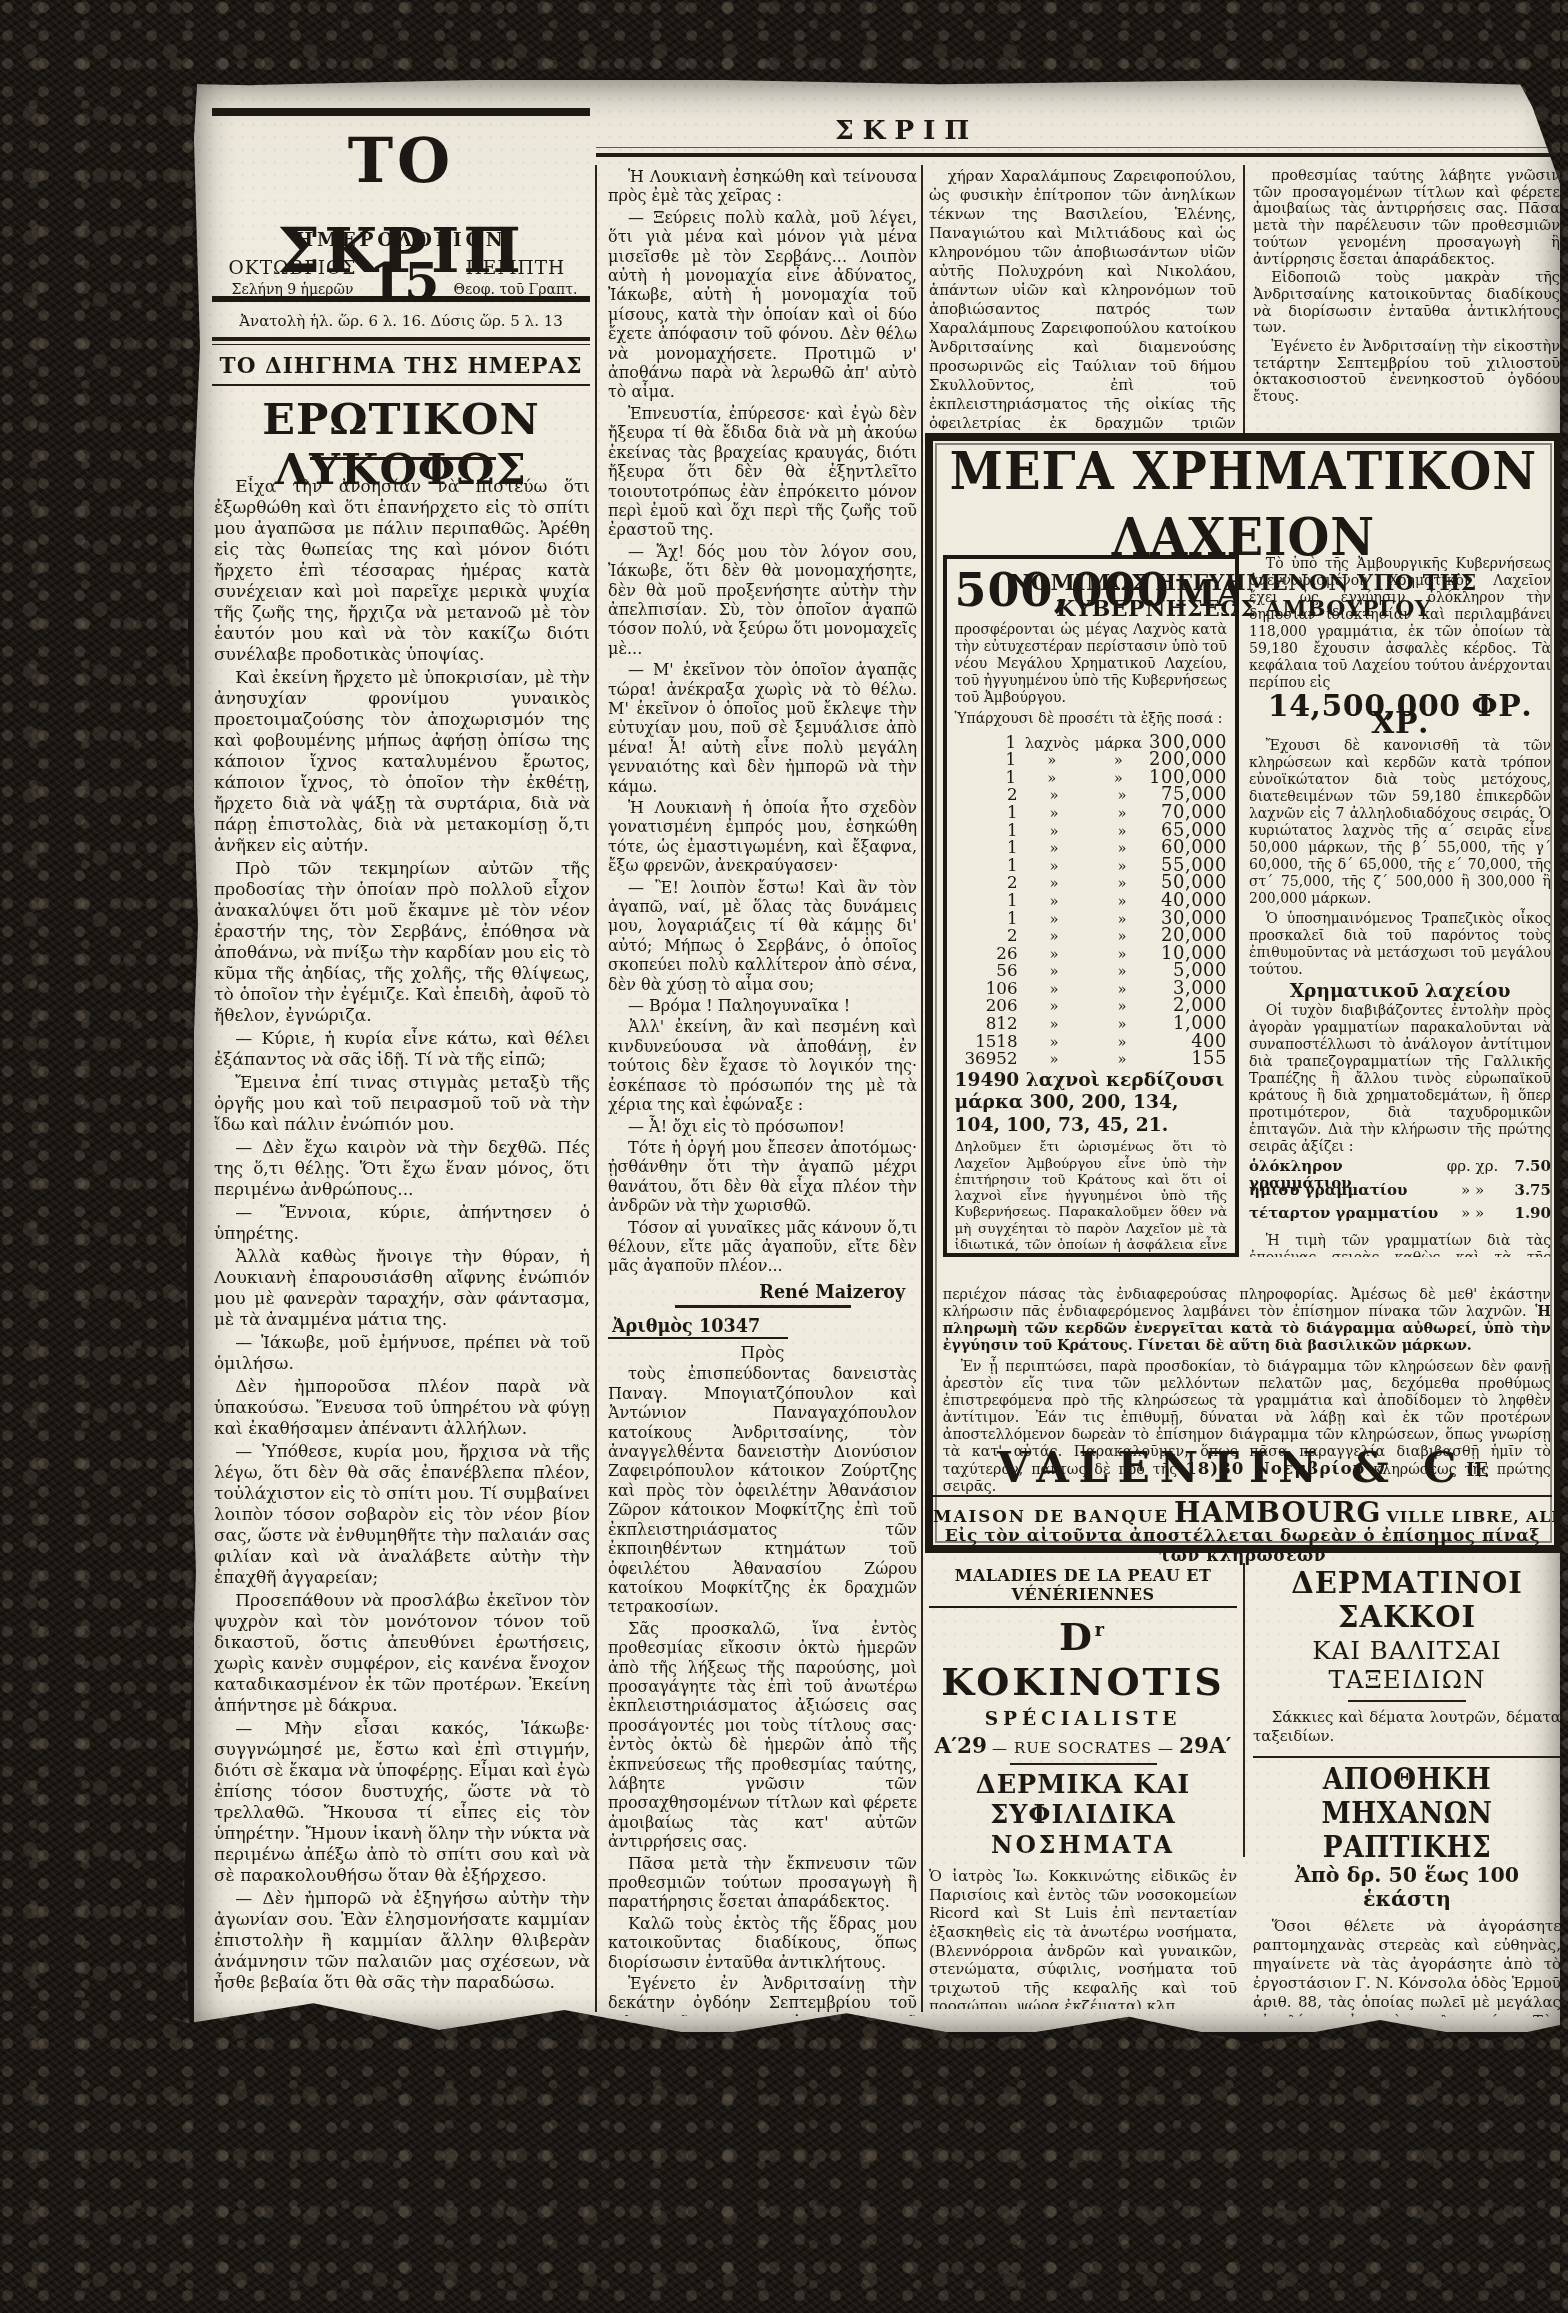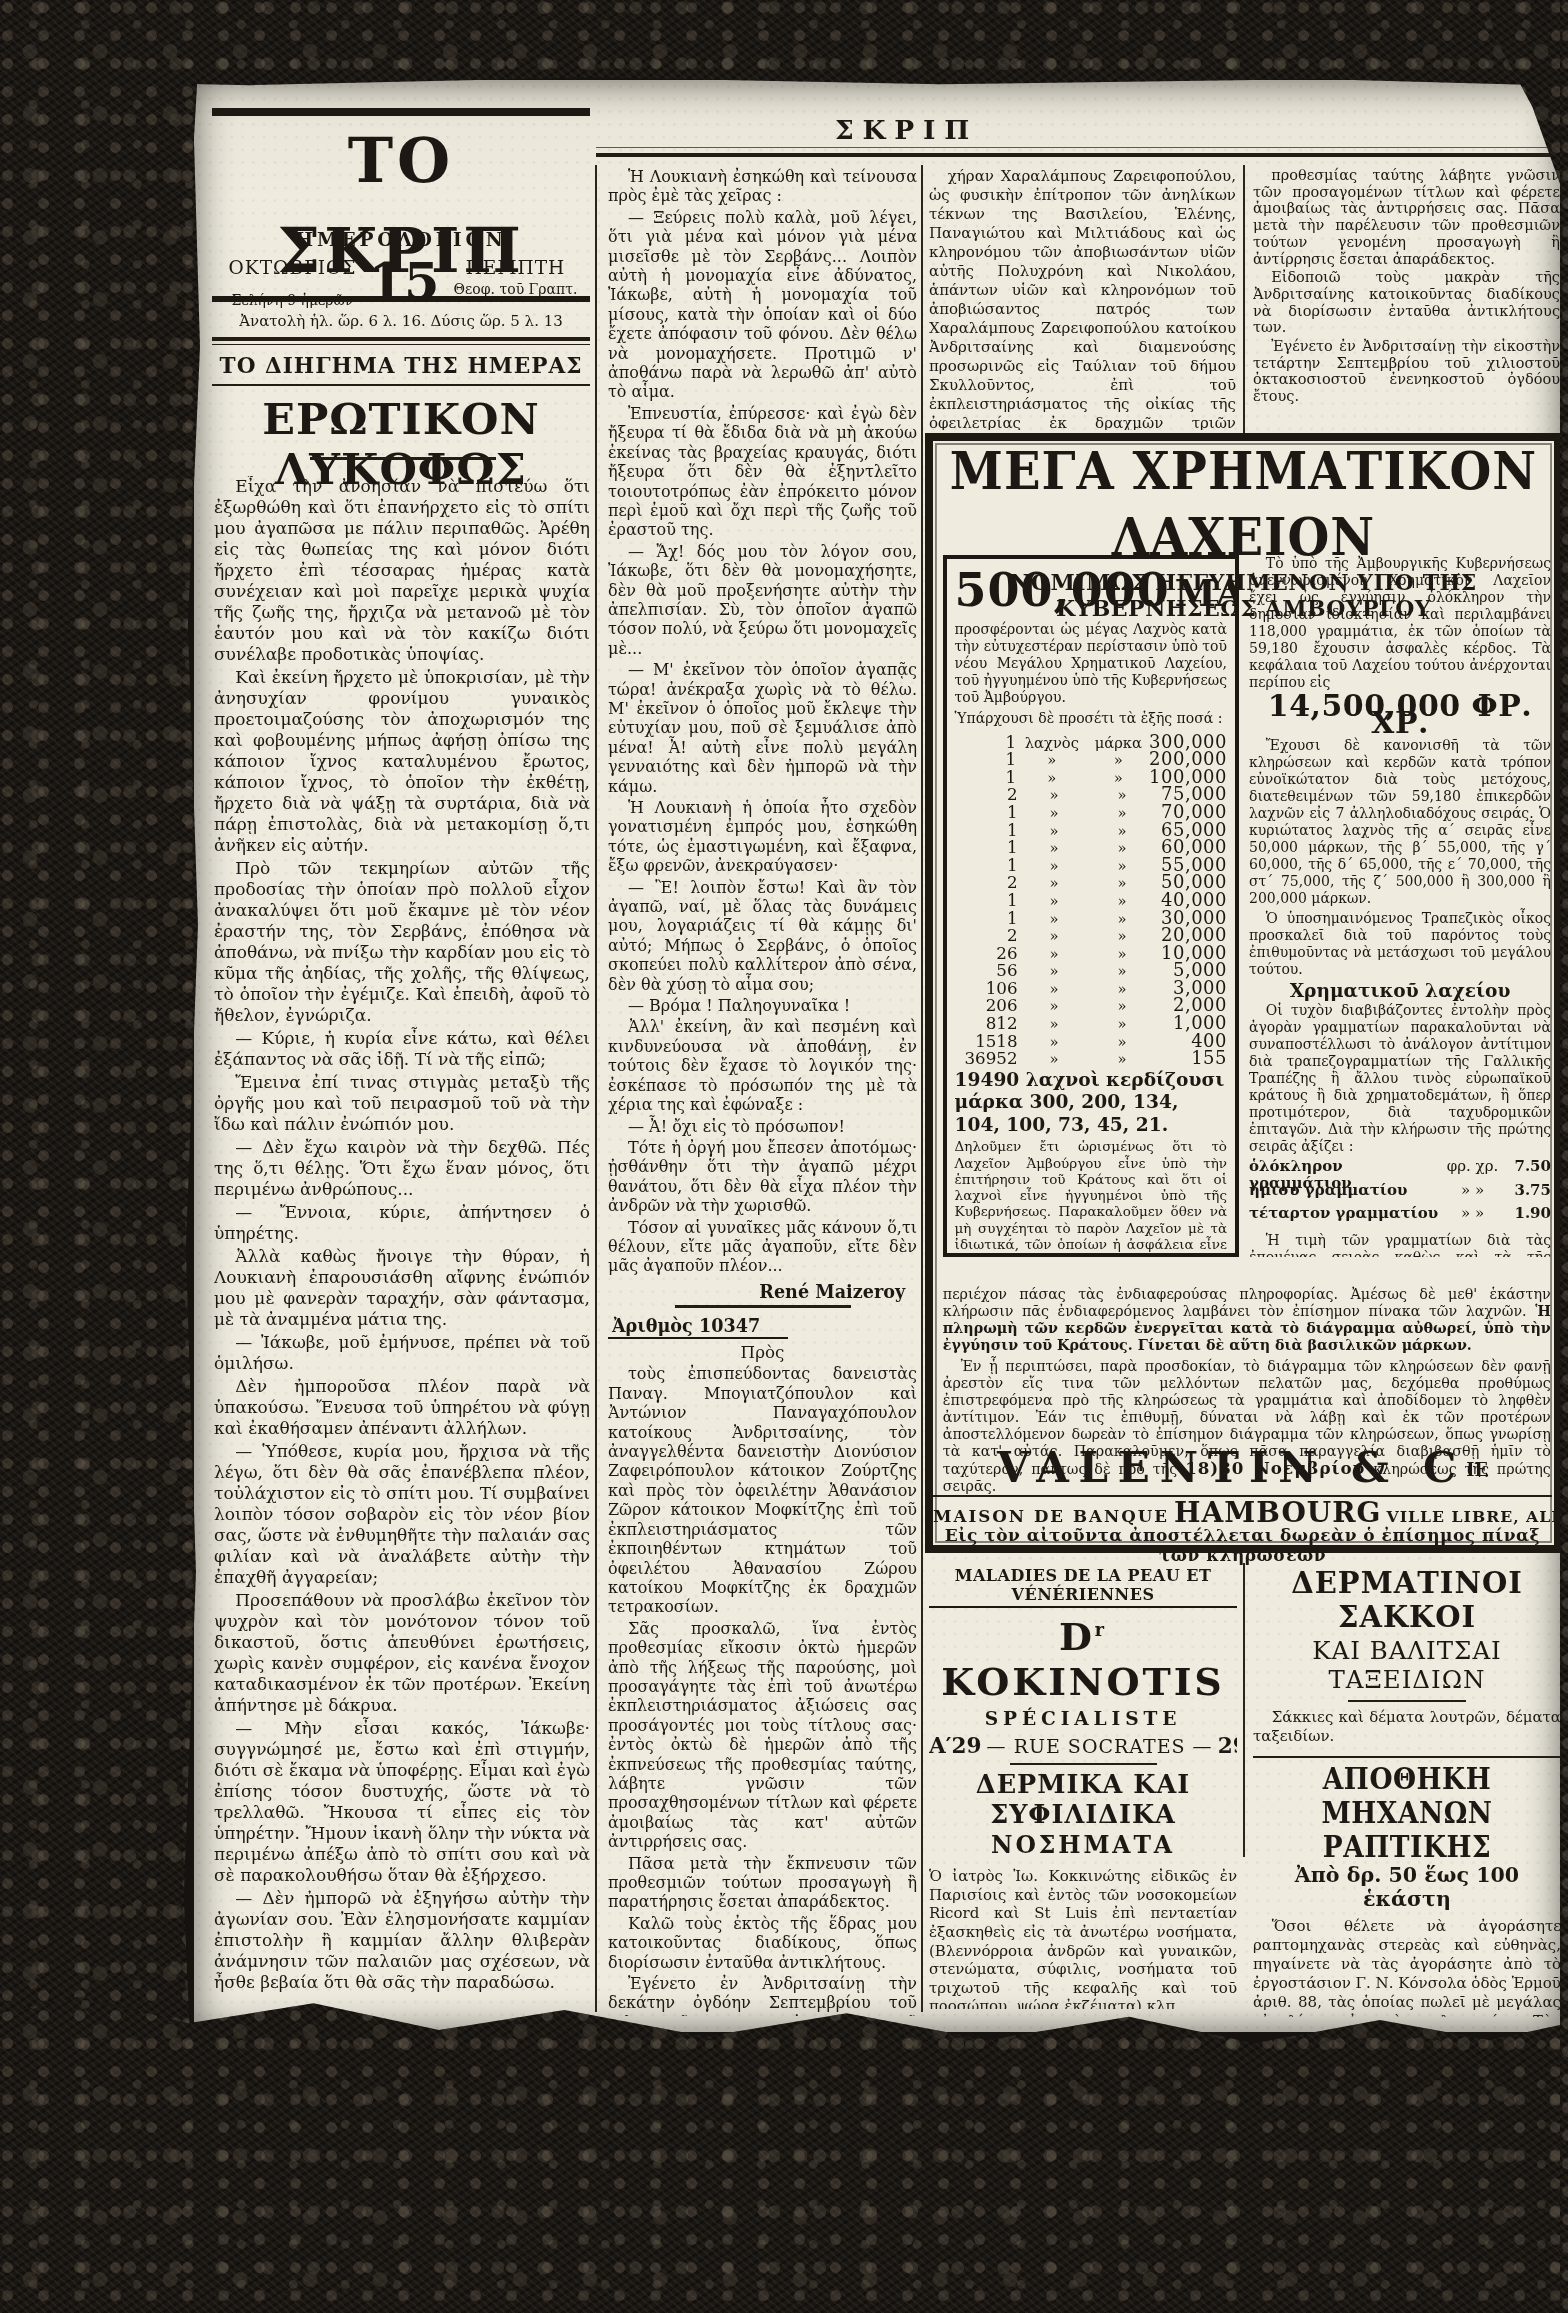--- a/index.html
+++ b/index.html
@@ -51,21 +51,21 @@
 <div class="abs vrule" style="left:1243px;top:165px;height:269px;"></div>
 <div class="abs vrule" style="left:1243px;top:1563px;height:294px;"></div>
 
 <div class="abs ctr" style="left:212px;top:108px;width:378px;border-top:8.8px solid #1d1812;border-bottom:6.9px solid #1d1812;">
   <h1 style="font-size:61px;line-height:90px;letter-spacing:3.9px;">ΤΟ ΣΚΡΙΠ</h1>
 </div>
 <div class="abs ctr" style="left:212px;top:229px;width:378px;font-size:18.6px;font-weight:bold;letter-spacing:3.9px;">ΗΜΕΡΟΛΟΓΙΟΝ</div>
 <div class="abs" style="left:218px;top:257px;width:372px;display:flex;align-items:flex-start;">
   <div style="flex:1;text-align:center;">
     <div style="font-size:18.6px;letter-spacing:1px;">ΟΚΤΩΒΡΙΟΣ</div>
-    <div style="font-size:14px;margin-top:14px;">Σελήνη 9 ἡμερῶν</div>
+    <div style="font-size:14px;margin-top:3px;">Σελήνη 9 ἡμερῶν</div>
   </div>
   <div style="width:74px;text-align:center;font-size:51px;font-weight:bold;line-height:49px;">15</div>
   <div style="flex:1;text-align:center;">
     <div style="font-size:18.6px;letter-spacing:1px;">ΠΕΜΠΤΗ</div>
     <div style="font-size:14px;margin-top:2.9px;">Θεοφ. τοῦ Γραπτ.</div>
   </div>
 </div>
 <div class="abs ctr" style="left:212px;top:312px;width:378px;font-size:15px;">Ἀνατολὴ ἡλ. ὥρ. 6 λ. 16. Δύσις ὥρ. 5 λ. 13</div>
 <div class="abs rule" style="left:212px;top:337px;width:378px;height:3.9px;"></div>
 <div class="abs rule" style="left:212px;top:344px;width:378px;height:1px;"></div>
@@ -327,21 +327,21 @@
 
 <div class="abs col ctr" style="left:929px;top:1566px;width:308px;height:443px;">
   <div style="font-size:16px;font-weight:bold;letter-spacing:0.5px;border-bottom:2px solid #1d1812;display:inline-block;padding-bottom:2px;">MALADIES DE LA PEAU ET VÉNÉRIENNES</div>
   <div style="font-size:38px;font-weight:bold;letter-spacing:2.9px;margin-top:5.9px;text-align:center;">
     <span>D</span><sup style="font-size:17.6px;">r</sup>
     <span>KOKINOTIS</span>
   </div>
   <div style="font-size:18.6px;font-weight:bold;letter-spacing:4.9px;margin-top:3.9px;">SPÉCIALISTE</div>
   <div style="margin-top:3.9px;white-space:nowrap;">
     <b style="font-size:21.6px;">Α′29</b>
-    <span style="font-size:19px;letter-spacing:1px;">— RUE SOCRATES —</span>
+    <span style="font-size:15px;letter-spacing:1px;">— RUE SOCRATES —</span>
     <b style="font-size:21.6px;">29Α′</b>
   </div>
   <div class="rule" style="width:147px;height:2px;margin:4.9px auto;"></div>
   <h3 style="font-size:25.5px;letter-spacing:1px;">ΔΕΡΜΙΚΑ ΚΑΙ ΣΥΦΙΛΙΔΙΚΑ</h3>
   <h3 style="font-size:23.5px;letter-spacing:2.9px;margin-top:2px;">ΝΟΣΗΜΑΤΑ</h3>
   <p class="txt" style="font-size:15px;line-height:18.6px;margin:7.8px 0 2px 0;text-align:justify;">Ὁ ἰατρὸς Ἰω. Κοκκινώτης εἰδικῶς ἐν Παρισίοις καὶ ἐντὸς τῶν νοσοκομείων Ricord καὶ St Luis ἐπὶ πενταετίαν ἐξασκηθεὶς εἰς τὰ ἀνωτέρω νοσήματα, (Βλεννόρροια ἀνδρῶν καὶ γυναικῶν, στενώματα, σύφιλις, νοσήματα τοῦ τριχωτοῦ τῆς κεφαλῆς καὶ τοῦ προσώπου, ψώρα ἐκζέματα) κλπ.</p>
   
   
   
 </div>

